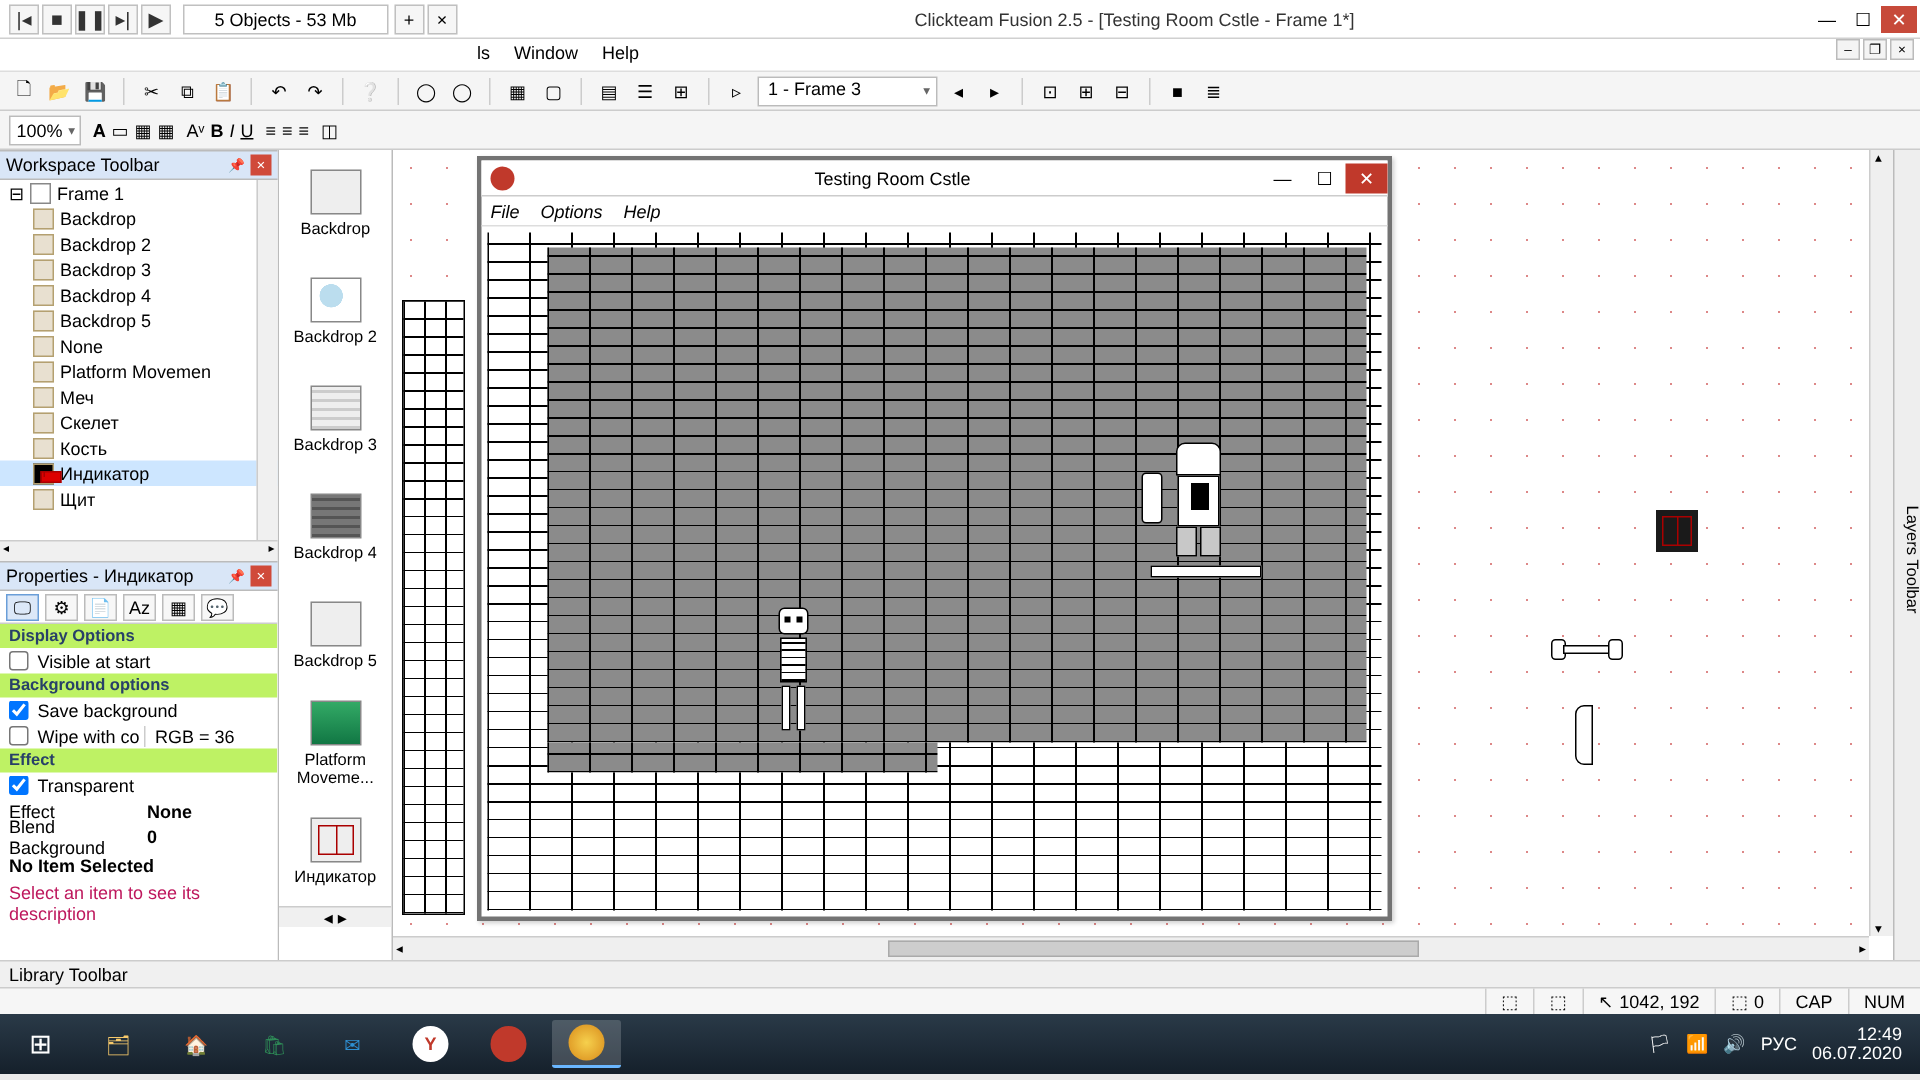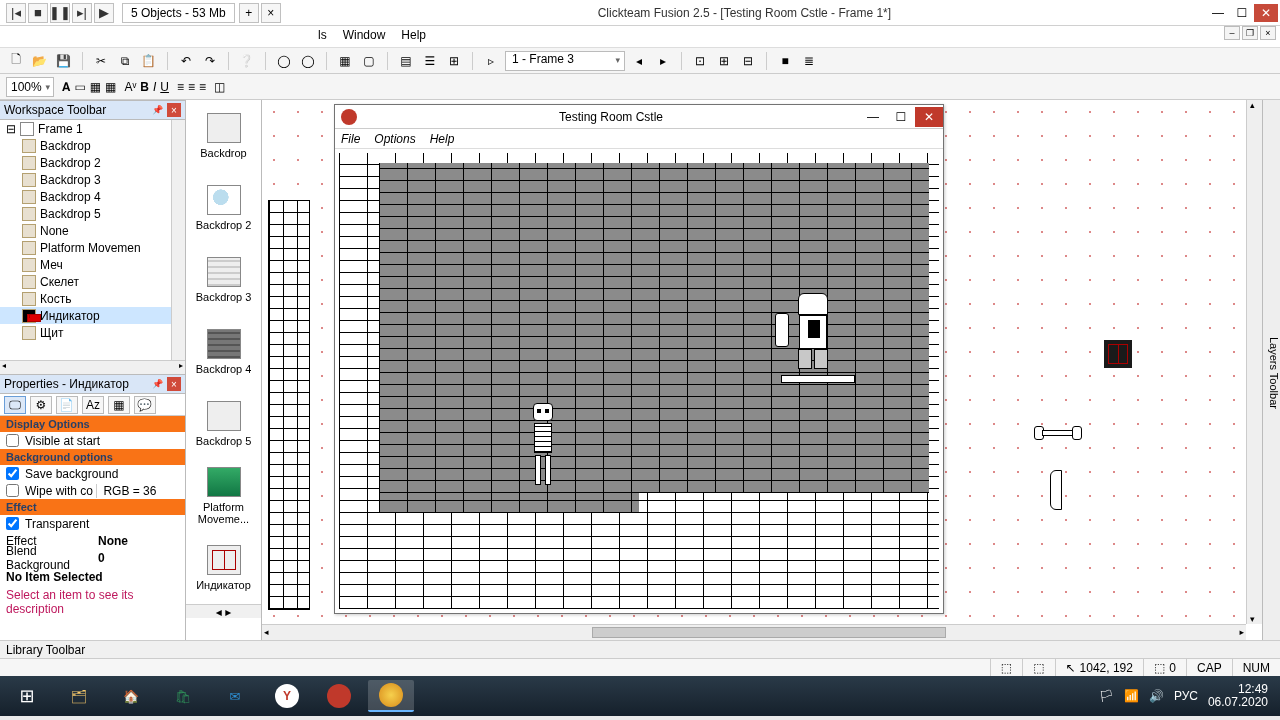--- a/index.html
+++ b/index.html
@@ -2,21 +2,21 @@
 <html><head>
 <meta charset="utf-8">
 <style>
 * { margin:0; padding:0; box-sizing:border-box; font-family:"Segoe UI",Tahoma,sans-serif; font-size:12px; user-select:none; }
 body { width:1280px; height:720px; background:#eaeaea; overflow:hidden; position:relative; }
 
 
 .titlebar { height:26px; background:#fff; display:flex; align-items:center; border-bottom:1px solid #d0d0d0; }
 .titlebar .playback { display:flex; align-items:center; margin-left:6px; }
 .titlebar .tb-btn { width:20px; height:20px; display:flex; align-items:center; justify-content:center; border:1px solid #c0c0c0; margin-right:2px; background:#f6f6f6; cursor:pointer; }
-.titlebar .tab { height:20px; padding:0 8px; display:flex; align-items:center; border:1px solid #c0c0c0; background:#fff; margin-left:6px; }
+.titlebar .tab { height:20px; padding:0 20px; display:flex; align-items:center; border:1px solid #c0c0c0; background:#fff; margin-left:6px; }
 .titlebar .title-text { flex:1; text-align:center; color:#333; }
 .titlebar .win-btns { display:flex; margin-right:2px; }
 .titlebar .win-btn { width:24px; height:18px; display:flex; align-items:center; justify-content:center; cursor:pointer; border:1px solid transparent; }
 .titlebar .win-btn.close { background:#c74a3a; color:#fff; }
 
 
 .menubar { height:22px; background:#fff; display:flex; padding-left:310px; border-bottom:1px solid #ddd; }
 .menubar .menu { padding:2px 8px; cursor:pointer; }
 .menubar .mdi-btns { margin-left:auto; display:flex; padding-right:4px; gap:2px; }
 .menubar .mdi-btn { width:16px; height:14px; border:1px solid #bbb; background:#f4f4f4; font-size:9px; display:flex; align-items:center; justify-content:center; cursor:pointer; }
@@ -51,21 +51,21 @@
 .tree .ticon.indic::before { content:""; display:block; width:100%; height:50%; background:#d00; }
 .tree-sb { height:14px; border-top:1px solid #ccc; background:#f0f0f0; position:relative; }
 .tree-sb::before { content:"◂"; position:absolute; left:2px; font-size:8px; }
 .tree-sb::after { content:"▸"; position:absolute; right:2px; font-size:8px; }
 
 .props { flex:1; background:#fff; overflow:auto; display:flex; flex-direction:column; }
 .prop-tabs { height:22px; display:flex; align-items:center; padding:2px 4px; gap:4px; border-bottom:1px solid #ccc; }
 .prop-tabs .ptab { width:22px; height:18px; border:1px solid #bbb; background:#f7f7f7; cursor:pointer; display:flex; align-items:center; justify-content:center; }
 .prop-tabs .ptab.active { background:#dce8f8; border-color:#6a9ed8; }
 .prop-body { flex:1; overflow:auto; }
-.prop-body .section { background:#f97316; padding:2px 6px; font-weight:bold; font-size:11px; color:#284068; }
+.prop-body .section { background:#bef264; padding:2px 6px; font-weight:bold; font-size:11px; color:#284068; }
 .prop-body .prow { display:flex; align-items:center; padding:1px 6px; height:17px; }
 .prop-body .prow input[type=checkbox] { margin-right:6px; }
 .prop-body .prow .k { flex:1; }
 .prop-body .prow .v { min-width:60px; font-weight:bold; }
 .prop-body .prow.split .k { flex:0 0 92px; }
 .prop-body .noitem { padding:4px 6px; font-weight:bold; }
 .prop-body .desc { padding:0 6px 4px; color:#be185d; }
 
 
 .objstrip { width:76px; background:#fff; border-right:1px solid #bbb; overflow:auto; }
@@ -91,21 +91,21 @@
 .sb-h::before { content:"◂"; position:absolute; left:2px; top:2px; font-size:9px; }
 .sb-h::after { content:"▸"; position:absolute; right:2px; top:2px; font-size:9px; }
 .sb-h .thumb { position:absolute; left:330px; right:300px; top:2px; bottom:2px; background:#cdcdcd; border:1px solid #aaa; }
 
 .side-bricks { position:absolute; left:6px; top:100px; width:42px; height:410px; background:
   repeating-linear-gradient(0deg,#000 0 1px,#fff 1px 12px),
   repeating-linear-gradient(90deg,#000 0 1px,transparent 1px 14px);
   background-blend-mode:multiply; border:1px solid #000; }
 
 
-.inner-win { position:absolute; left:56px; top:4px; width:610px; height:510px; background:#fff; border:1px solid #737373; box-shadow:1px 1px 3px rgba(0,0,0,.2);margin-left:16px; }
+.inner-win { position:absolute; left:56px; top:4px; width:610px; height:510px; background:#fff; border:3px solid #737373; box-shadow:1px 1px 3px rgba(0,0,0,.2); }
 .inner-win .iw-title { height:24px; background:#fff; display:flex; align-items:center; border-bottom:1px solid #ccc; }
 .inner-win .iw-icon { width:16px; height:16px; border-radius:50%; background:#c0392b; margin:0 6px; }
 .inner-win .iw-text { flex:1; text-align:center; }
 .inner-win .iw-btns { display:flex; }
 .inner-win .iw-btn { width:28px; height:20px; display:flex; align-items:center; justify-content:center; cursor:pointer; }
 .inner-win .iw-btn.close { background:#c0392b; color:#fff; }
 .inner-win .iw-menu { height:20px; display:flex; align-items:center; padding:0 6px; gap:14px; border-bottom:1px solid #ddd; }
 .inner-win .iw-menu span { cursor:pointer;font-style:italic; }
 .inner-win .iw-body { position:absolute; top:44px; left:0; right:0; bottom:0; overflow:hidden; }
 

